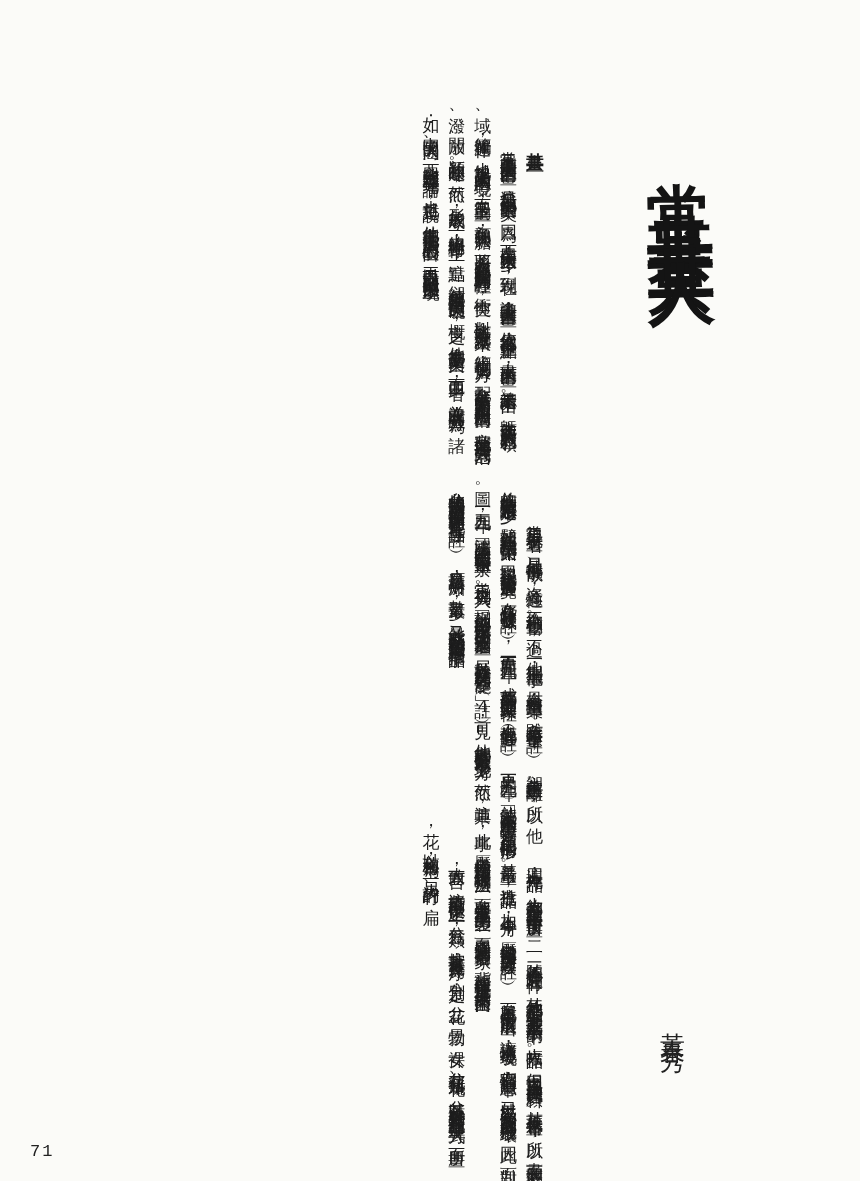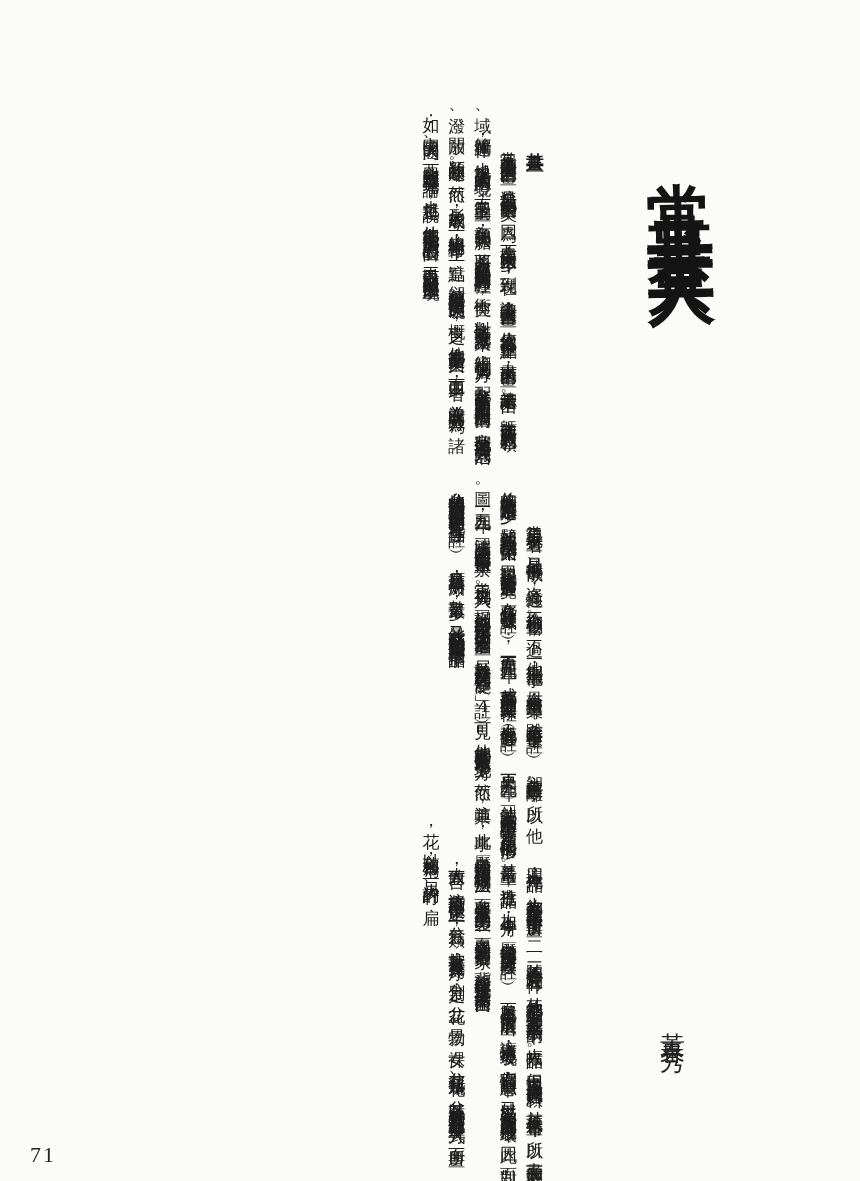--- a/index.html
+++ b/index.html
@@ -69,24 +69,24 @@
     font-size: 17.5px;
   }
   #block-painting { top: 104px;  height: 338px; }
   #block-career   { top: 478px;  height: 338px; }
   #block-works    { top: 820px;  height: 338px; }
   
   .page-number {
     position: absolute;
     left: 30px;
     top: 1142px;
-    font-size: 22px;
+    font-size: 17px;
     letter-spacing: 2px;
     color: #222;
-    font-family: Liberation Serif, serif;
+    font-family: Liberation Mono, monospace;
   }
 </style>
 </head>
 <body>
 
 <div class="page">
 
   <div class="title-calligraphy">常玉其畫其人</div>
 
   <div class="author-name">黃春秀</div>

